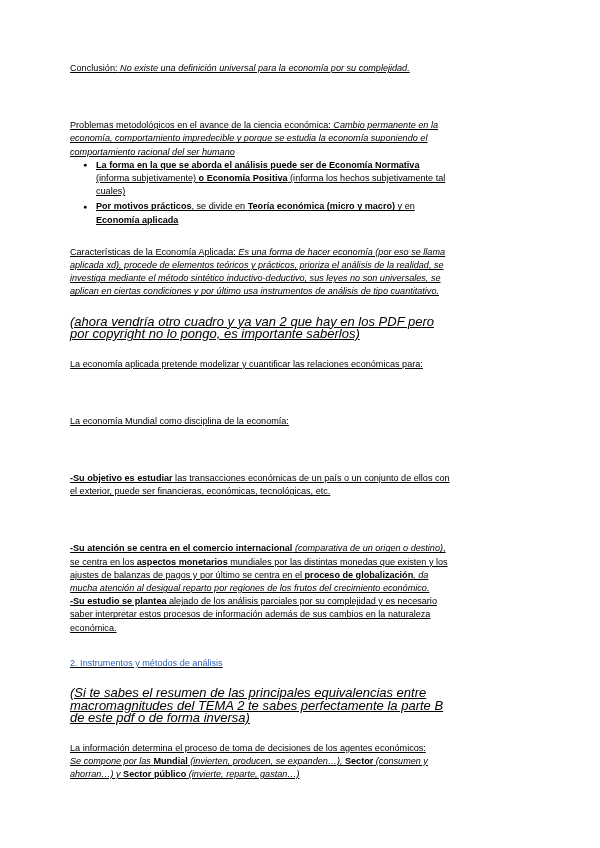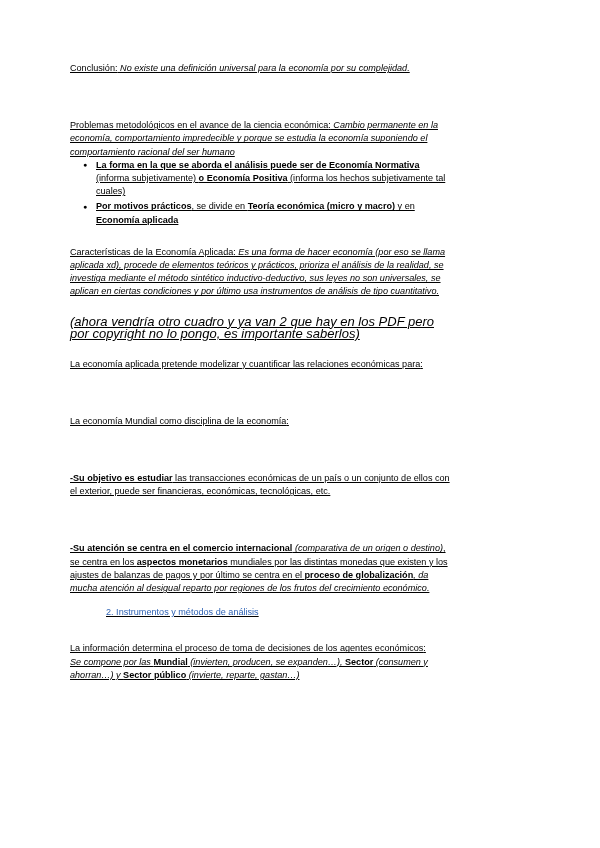--- a/index.html
+++ b/index.html
@@ -34,21 +34,20 @@
     margin-top: 44px;
   }
   .u { text-decoration: underline; }
   .i { font-style: italic; }
   .b { font-weight: bold; }
   .bu { font-weight: bold; text-decoration: underline; }
   .blue {
     color: #2f63b5;
     font-size: 9.1px;
     line-height: 13.2px;
-    margin-left: 36px;
   }
   ul.bullets {
     margin: 0;
     padding-left: 26px;
     list-style: none;
   }
   ul.bullets li {
     position: relative;
     font-size: 9.1px;
     line-height: 13.2px;
@@ -114,27 +113,31 @@
   </div>
 
   <div class="block tight">
     <span class="b">-Su objetivo es estudiar</span><span> las transacciones económicas de un país o un conjunto de ellos con el exterior, puede ser financieras, económicas, tecnológicas, etc.</span>
   </div>
 
   <div class="block tight">
     <span class="b">-Su atención se centra en el comercio internacional</span><span class="i"> (comparativa de un origen o destino)</span><span>, se centra en los </span><span class="b">aspectos monetarios</span><span> mundiales por las distintas monedas que existen y los ajustes de balanzas de pagos y por último se centra en el </span><span class="b">proceso de globalización</span><span class="i">, da mucha atención al desigual reparto por regiones de los frutos del crecimiento económico.</span>
   </div>
 
+  <div class="block">
+    <span class="b">-Su estudio se plantea</span><span> alejado de los análisis parciales por su complejidad y es necesario saber interpretar estos procesos de información además de sus cambios en la naturaleza económica.</span>
+  </div>
 
   <div class="spacer-md"></div>
 
   <div class="block blue">2. Instrumentos y métodos de análisis</div>
 
   <div class="spacer-sm"></div>
 
+  <div class="block small-italic">(Si te sabes el resumen de las principales equivalencias entre macromagnitudes del TEMA 2 te sabes perfectamente la parte B de este pdf o de forma inversa)</div>
 
   <div class="spacer-sm"></div>
 
   <div class="block">
     <span class="u">La información determina el proceso de toma de decisiones de los agentes económicos</span><span>:</span><br>
     <span class="i">Se compone por las </span><span class="b">Mundial</span><span class="i"> (invierten, producen, se expanden…), </span><span class="b">Sector</span><span class="i"> (consumen y ahorran…) y </span><span class="b">Sector público</span><span class="i"> (invierte, reparte, gastan…)</span>
   </div>
 
   <div class="spacer-sm"></div>
 

